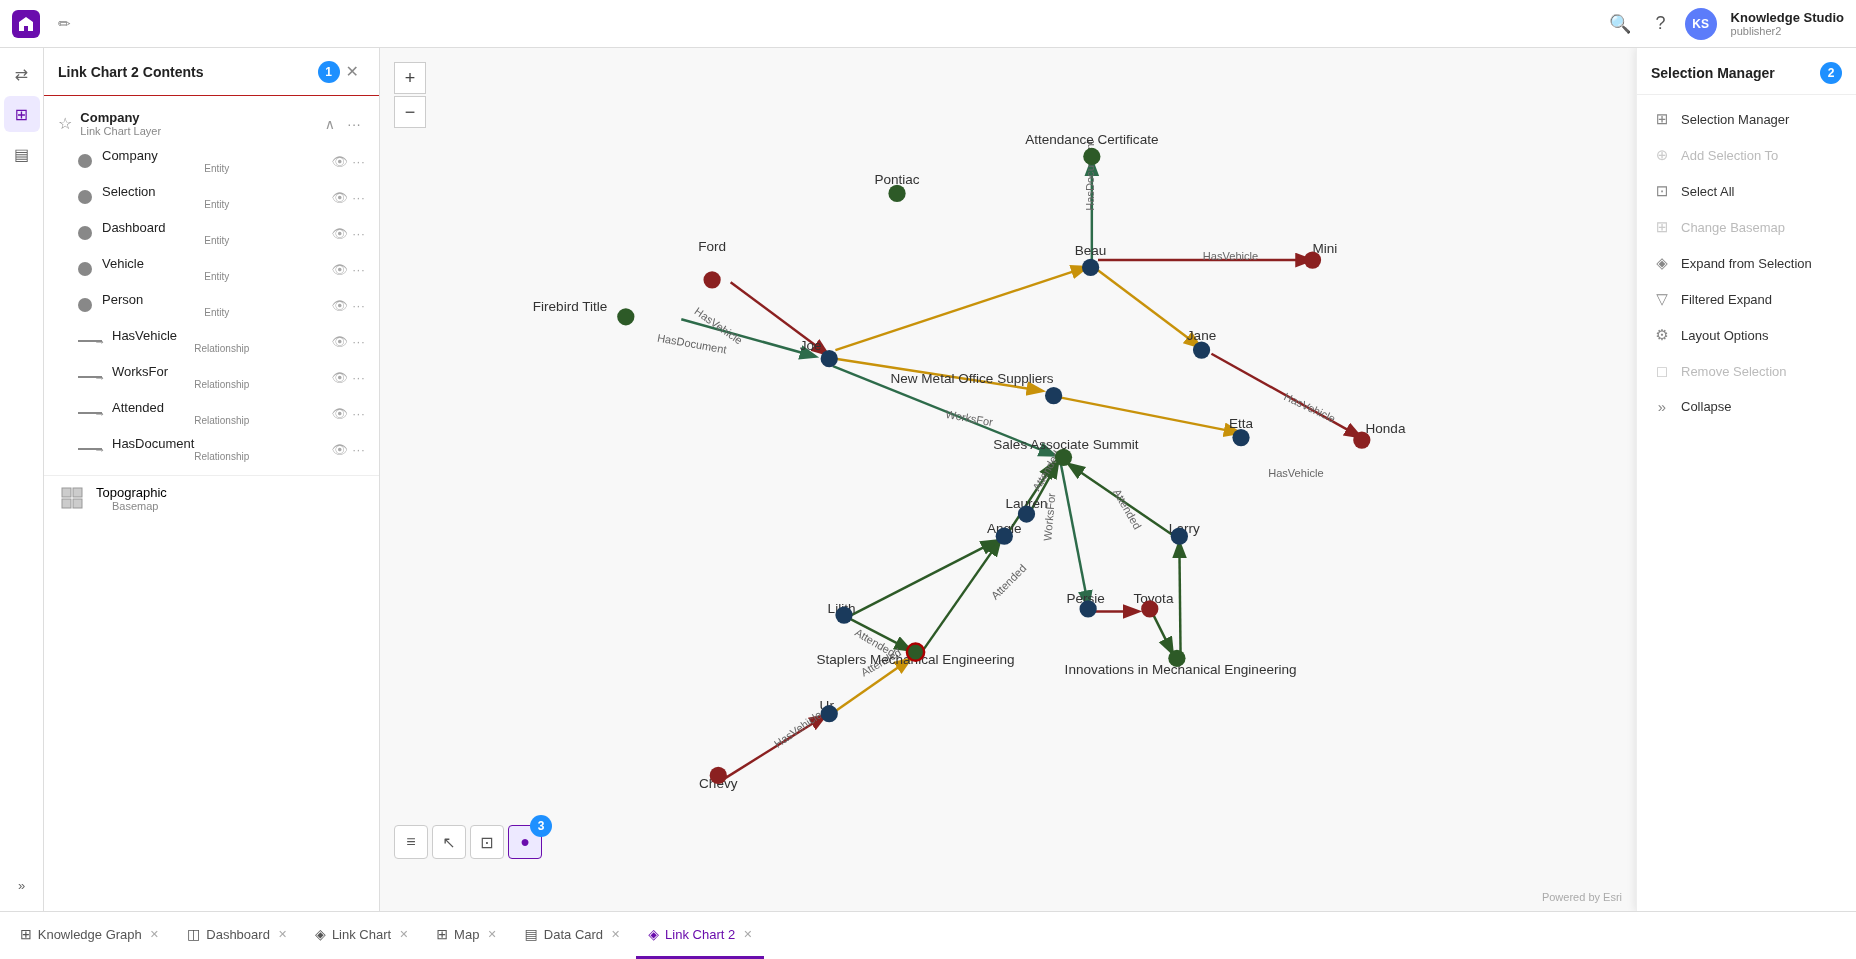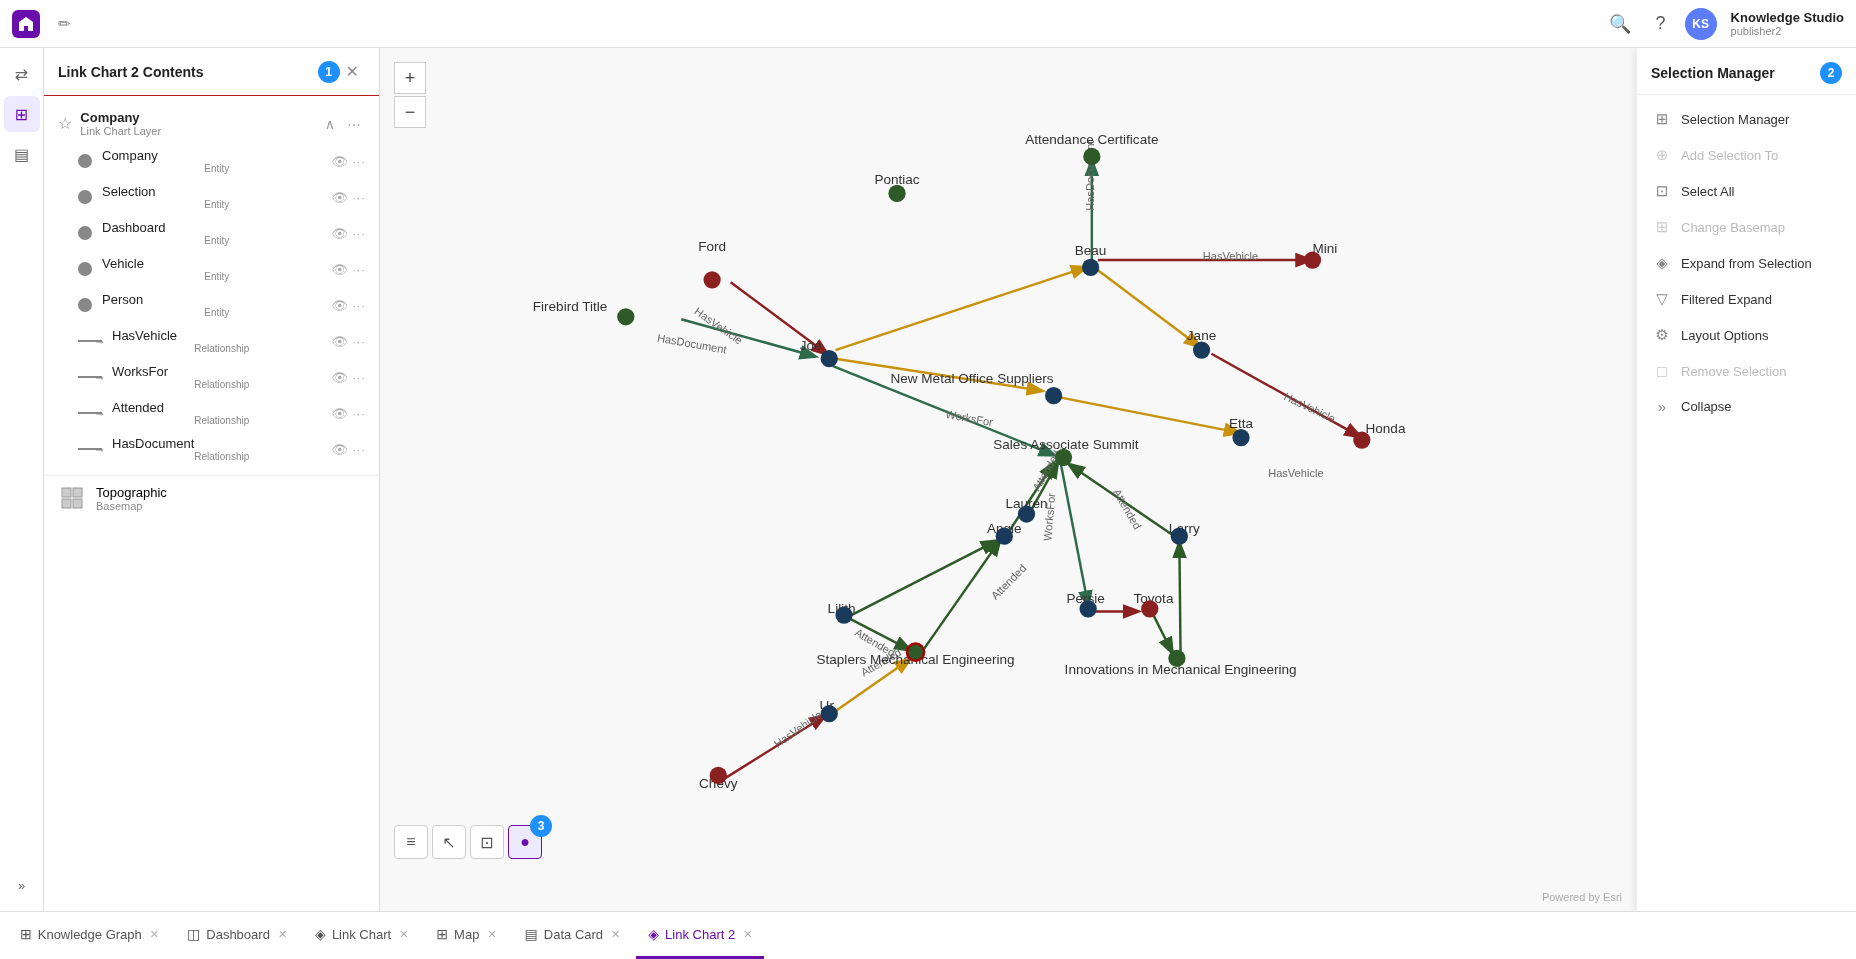--- a/index.html
+++ b/index.html
@@ -132,21 +132,21 @@
     
     .basemap-row {
       display: flex; align-items: center;
       padding: 8px 14px;
       border-top: 1px solid #eee;
       margin-top: 8px;
     }
     .basemap-icon { width: 28px; height: 28px; margin-right: 10px; display: flex; align-items: center; justify-content: center; }
     .basemap-info { flex: 1; }
     .basemap-name { font-size: 13px; color: #000000; font-weight: 500; }
-    .basemap-sub { font-size: 11px; color: #888; }
+    .basemap-sub { font-size: 11px; color: #888; margin-left: 16px; }
 
     
     .map-area {
       flex: 1;
       background: #f8f8f8;
       position: relative;
       overflow: hidden;
     }
 
     

